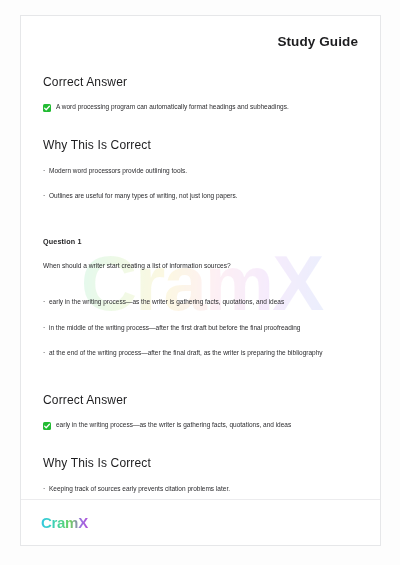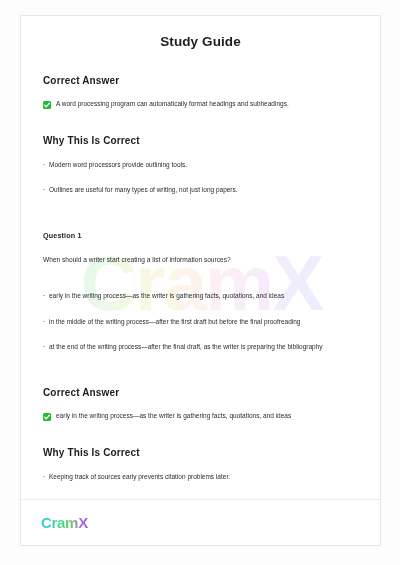--- a/index.html
+++ b/index.html
@@ -65,31 +65,31 @@
     user-select: none;
   }
 
   .doc-body {
     position: relative;
     z-index: 2;
     padding: 18px 22px 0 22px;
   }
 
   .doc-title {
-    text-align: center;
+    text-align: right;
     font-size: 13.5px;
     font-weight: 700;
     color: #1d1d1f;
     letter-spacing: 0.1px;
     margin: 0 0 26px 0;
   }
 
   .sec-head {
-    font-size: 10px;
-    font-weight: 700;
+    font-size: 12px;
+    font-weight: 400;
     color: #1d1d1f;
     letter-spacing: 0.15px;
     margin: 0 0 14px 0;
   }
 
   .q-head {
     font-size: 7.2px;
     font-weight: 700;
     color: #1d1d1f;
     letter-spacing: 0.15px;

